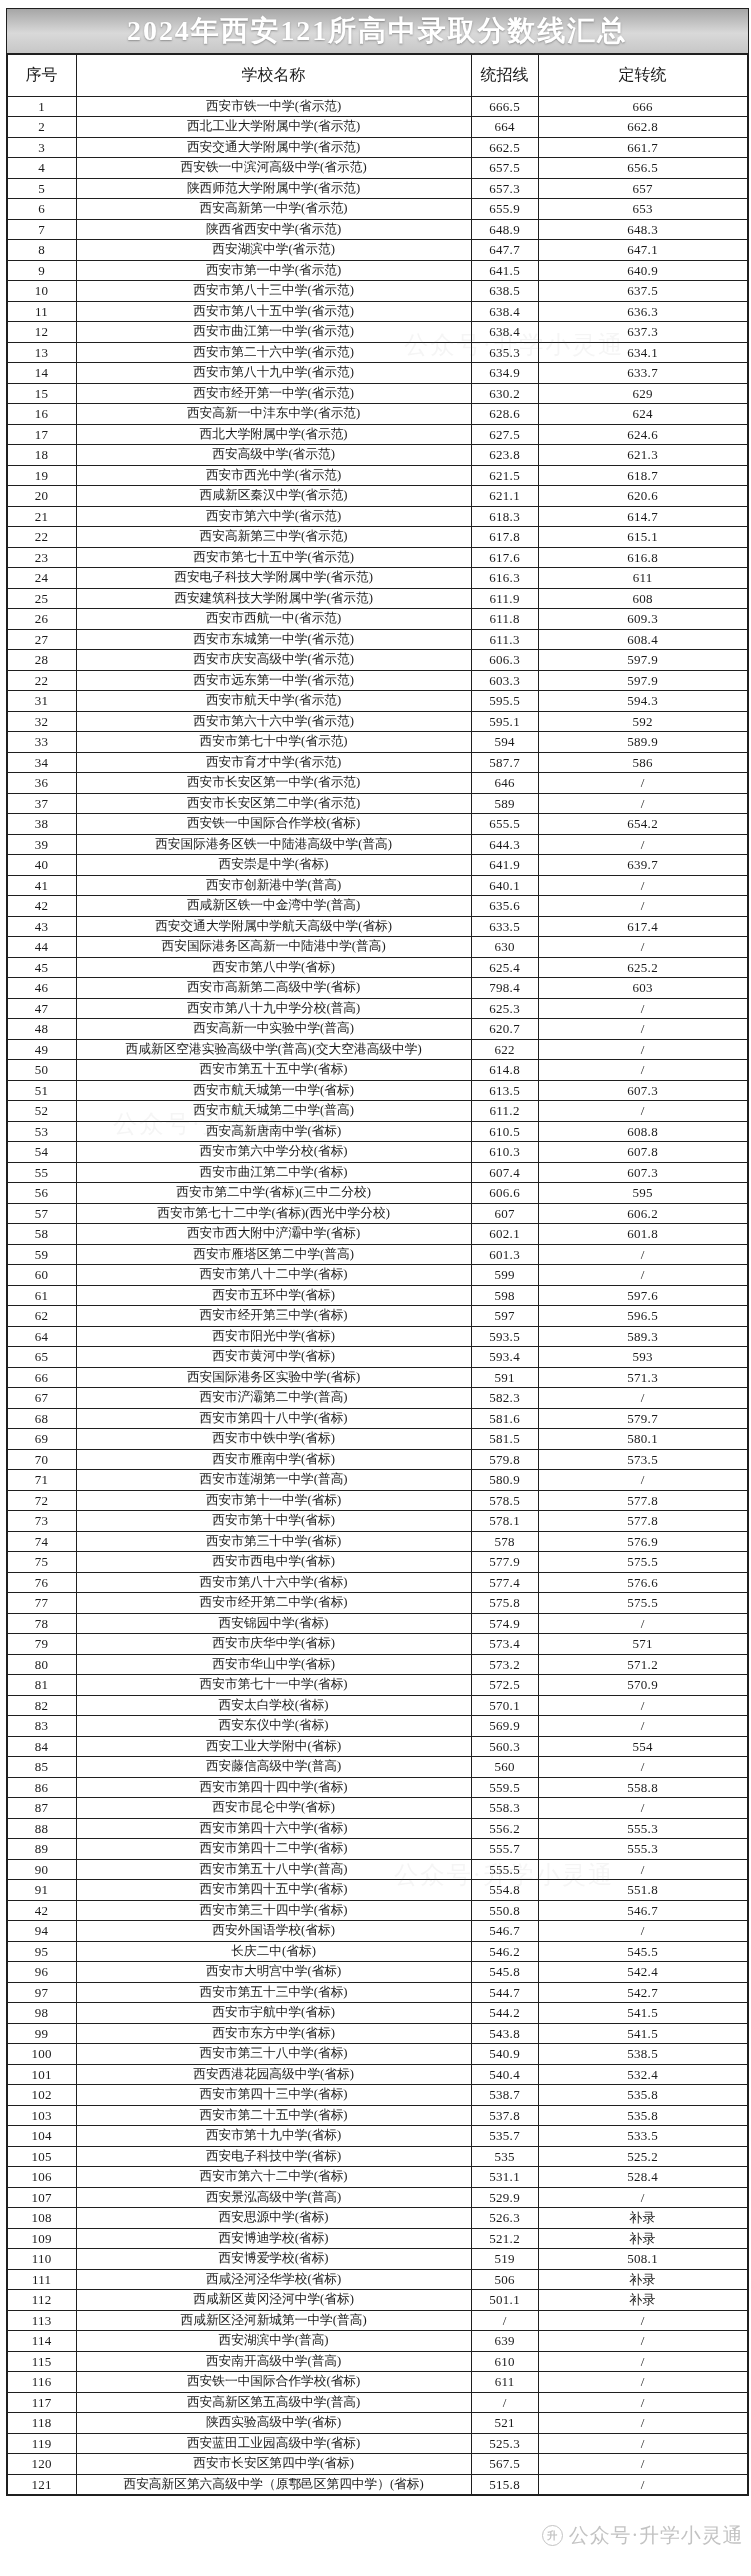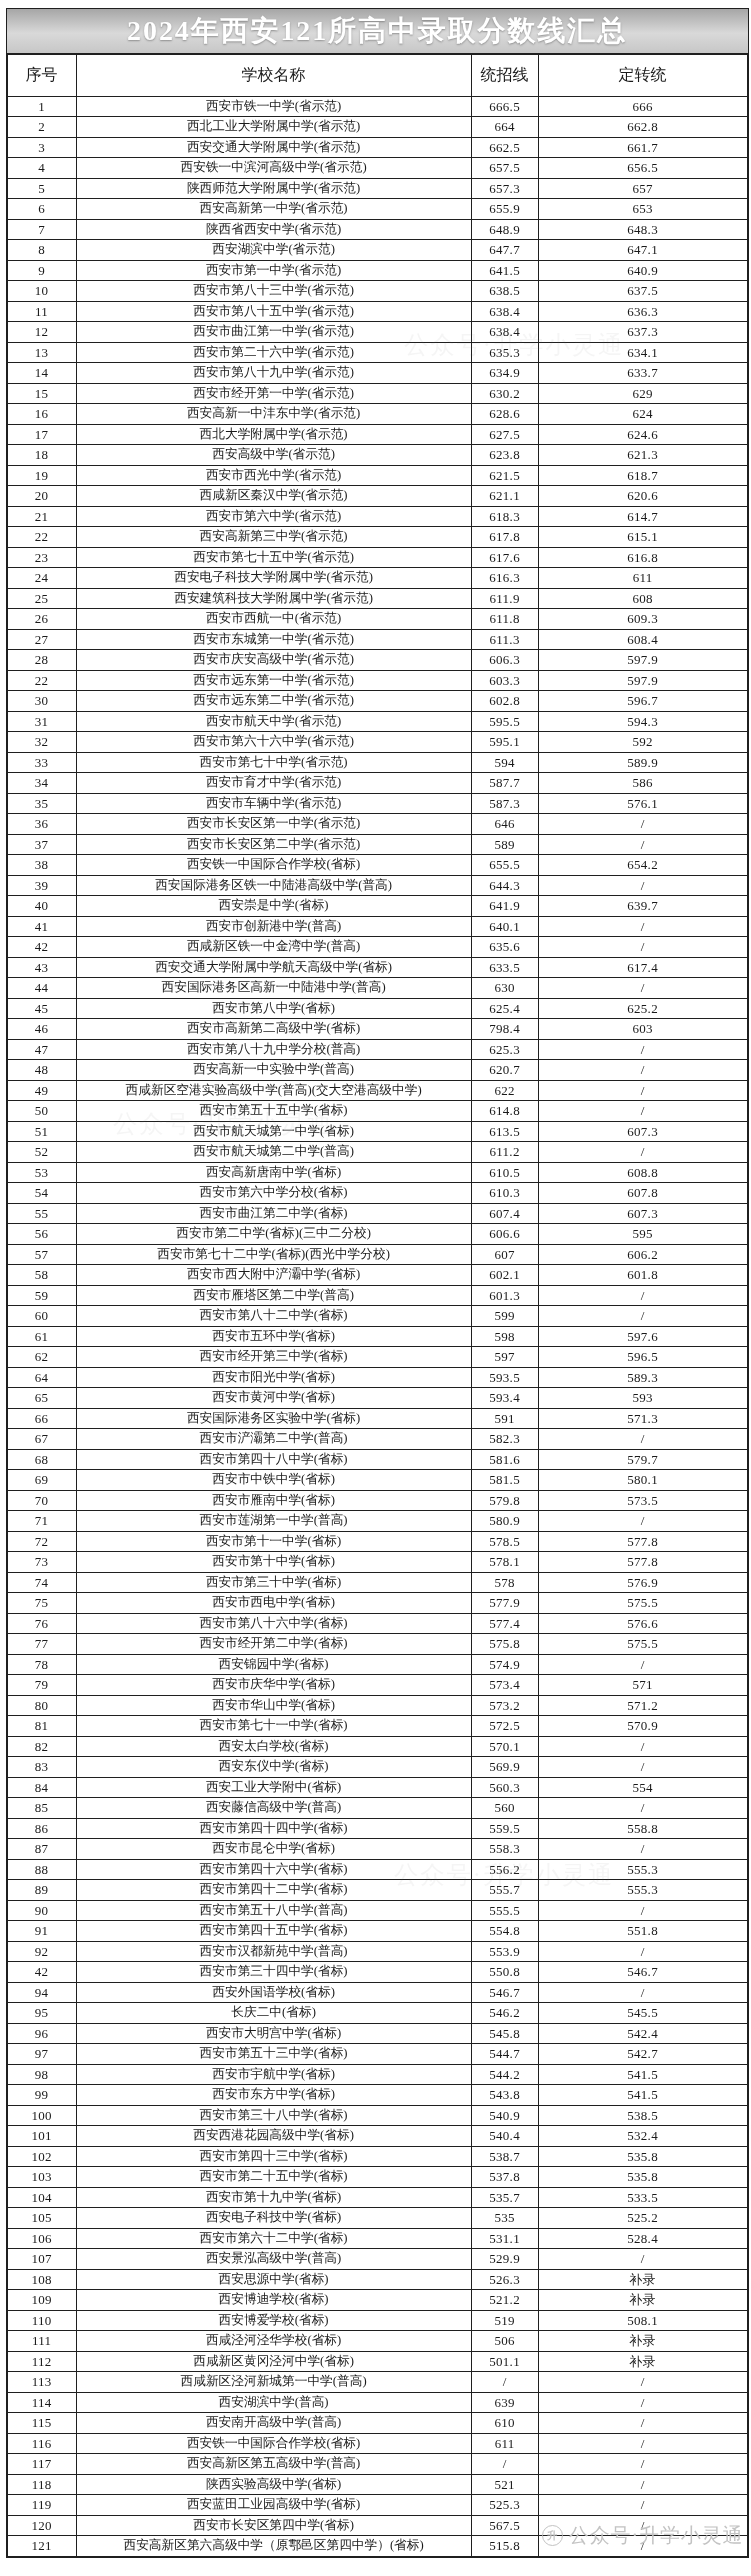--- a/index.html
+++ b/index.html
@@ -252,26 +252,20 @@
           <td class="num">606.3</td>
           <td class="num">597.9</td>
         </tr>
         <tr>
           <td class="num">22</td>
           <td>西安市远东第一中学(省示范)</td>
           <td class="num">603.3</td>
           <td class="num">597.9</td>
         </tr>
         <tr>
-          <td class="num">30</td>
-          <td>西安市远东第二中学(省示范)</td>
-          <td class="num">602.8</td>
-          <td class="num">596.7</td>
-        </tr>
-        <tr>
           <td class="num">31</td>
           <td>西安市航天中学(省示范)</td>
           <td class="num">595.5</td>
           <td class="num">594.3</td>
         </tr>
         <tr>
           <td class="num">32</td>
           <td>西安市第六十六中学(省示范)</td>
           <td class="num">595.1</td>
           <td class="num">592</td>
@@ -282,26 +276,20 @@
           <td class="num">594</td>
           <td class="num">589.9</td>
         </tr>
         <tr>
           <td class="num">34</td>
           <td>西安市育才中学(省示范)</td>
           <td class="num">587.7</td>
           <td class="num">586</td>
         </tr>
         <tr>
-          <td class="num">35</td>
-          <td>西安市车辆中学(省示范)</td>
-          <td class="num">587.3</td>
-          <td class="num">576.1</td>
-        </tr>
-        <tr>
           <td class="num">36</td>
           <td>西安市长安区第一中学(省示范)</td>
           <td class="num">646</td>
           <td class="num">/</td>
         </tr>
         <tr>
           <td class="num">37</td>
           <td>西安市长安区第二中学(省示范)</td>
           <td class="num">589</td>
           <td class="num">/</td>
@@ -616,26 +604,20 @@
           <td class="num">90</td>
           <td>西安市第五十八中学(普高)</td>
           <td class="num">555.5</td>
           <td class="num">/</td>
         </tr>
         <tr>
           <td class="num">91</td>
           <td>西安市第四十五中学(省标)</td>
           <td class="num">554.8</td>
           <td class="num">551.8</td>
-        </tr>
-        <tr>
-          <td class="num">92</td>
-          <td>西安市汉都新苑中学(普高)</td>
-          <td class="num">553.9</td>
-          <td class="num">/</td>
         </tr>
         <tr>
           <td class="num">42</td>
           <td>西安市第三十四中学(省标)</td>
           <td class="num">550.8</td>
           <td class="num">546.7</td>
         </tr>
         <tr>
           <td class="num">94</td>
           <td>西安外国语学校(省标)</td>

